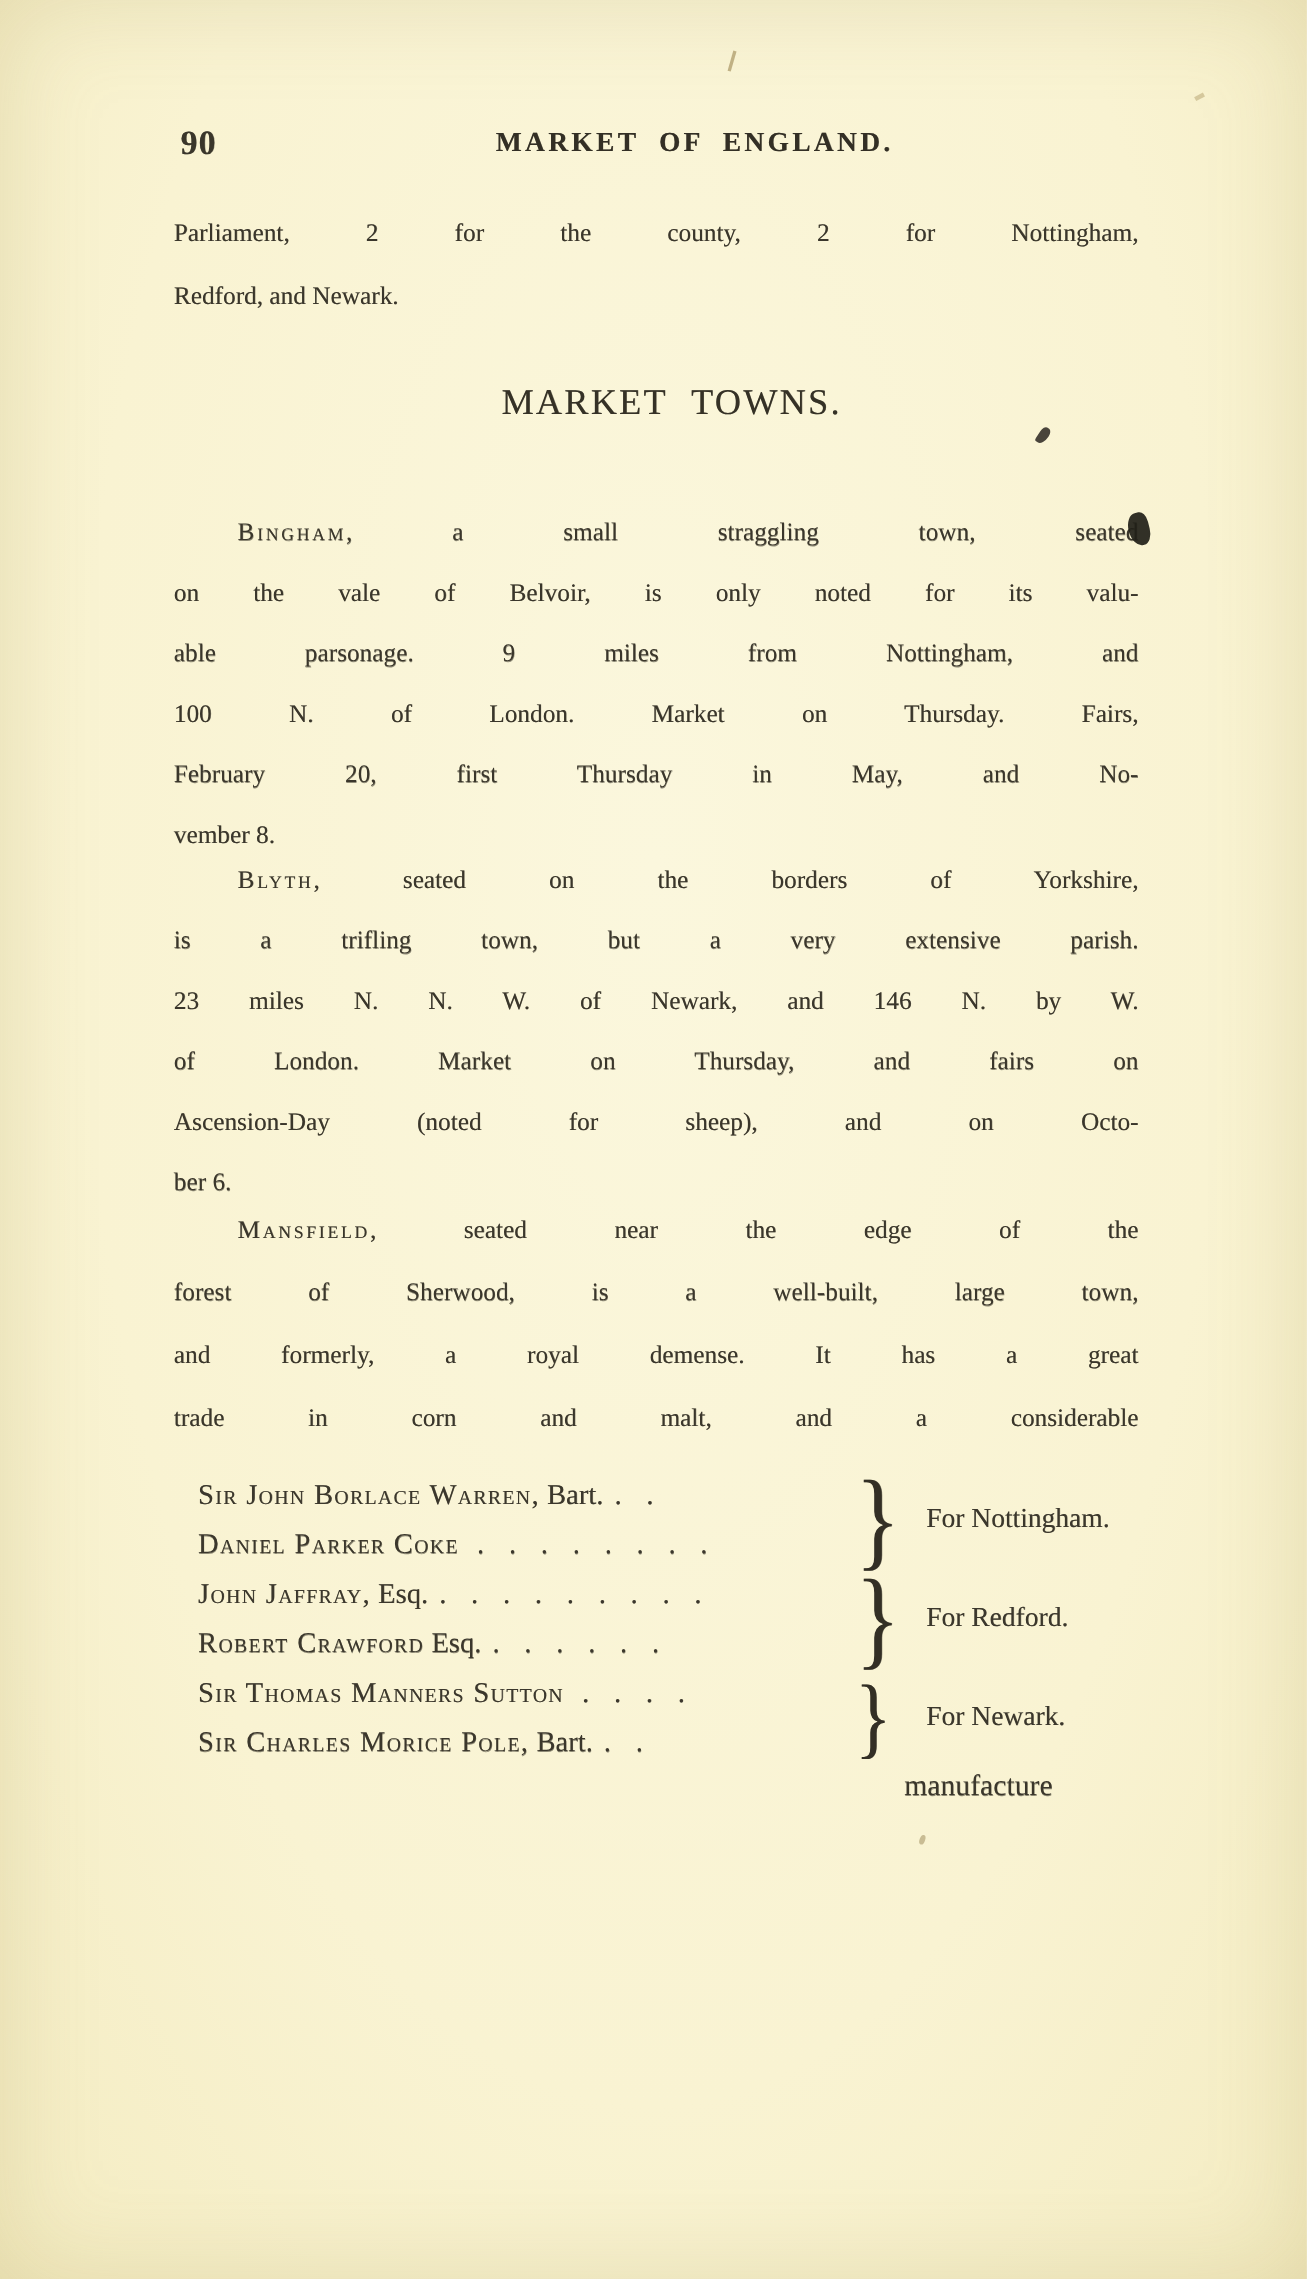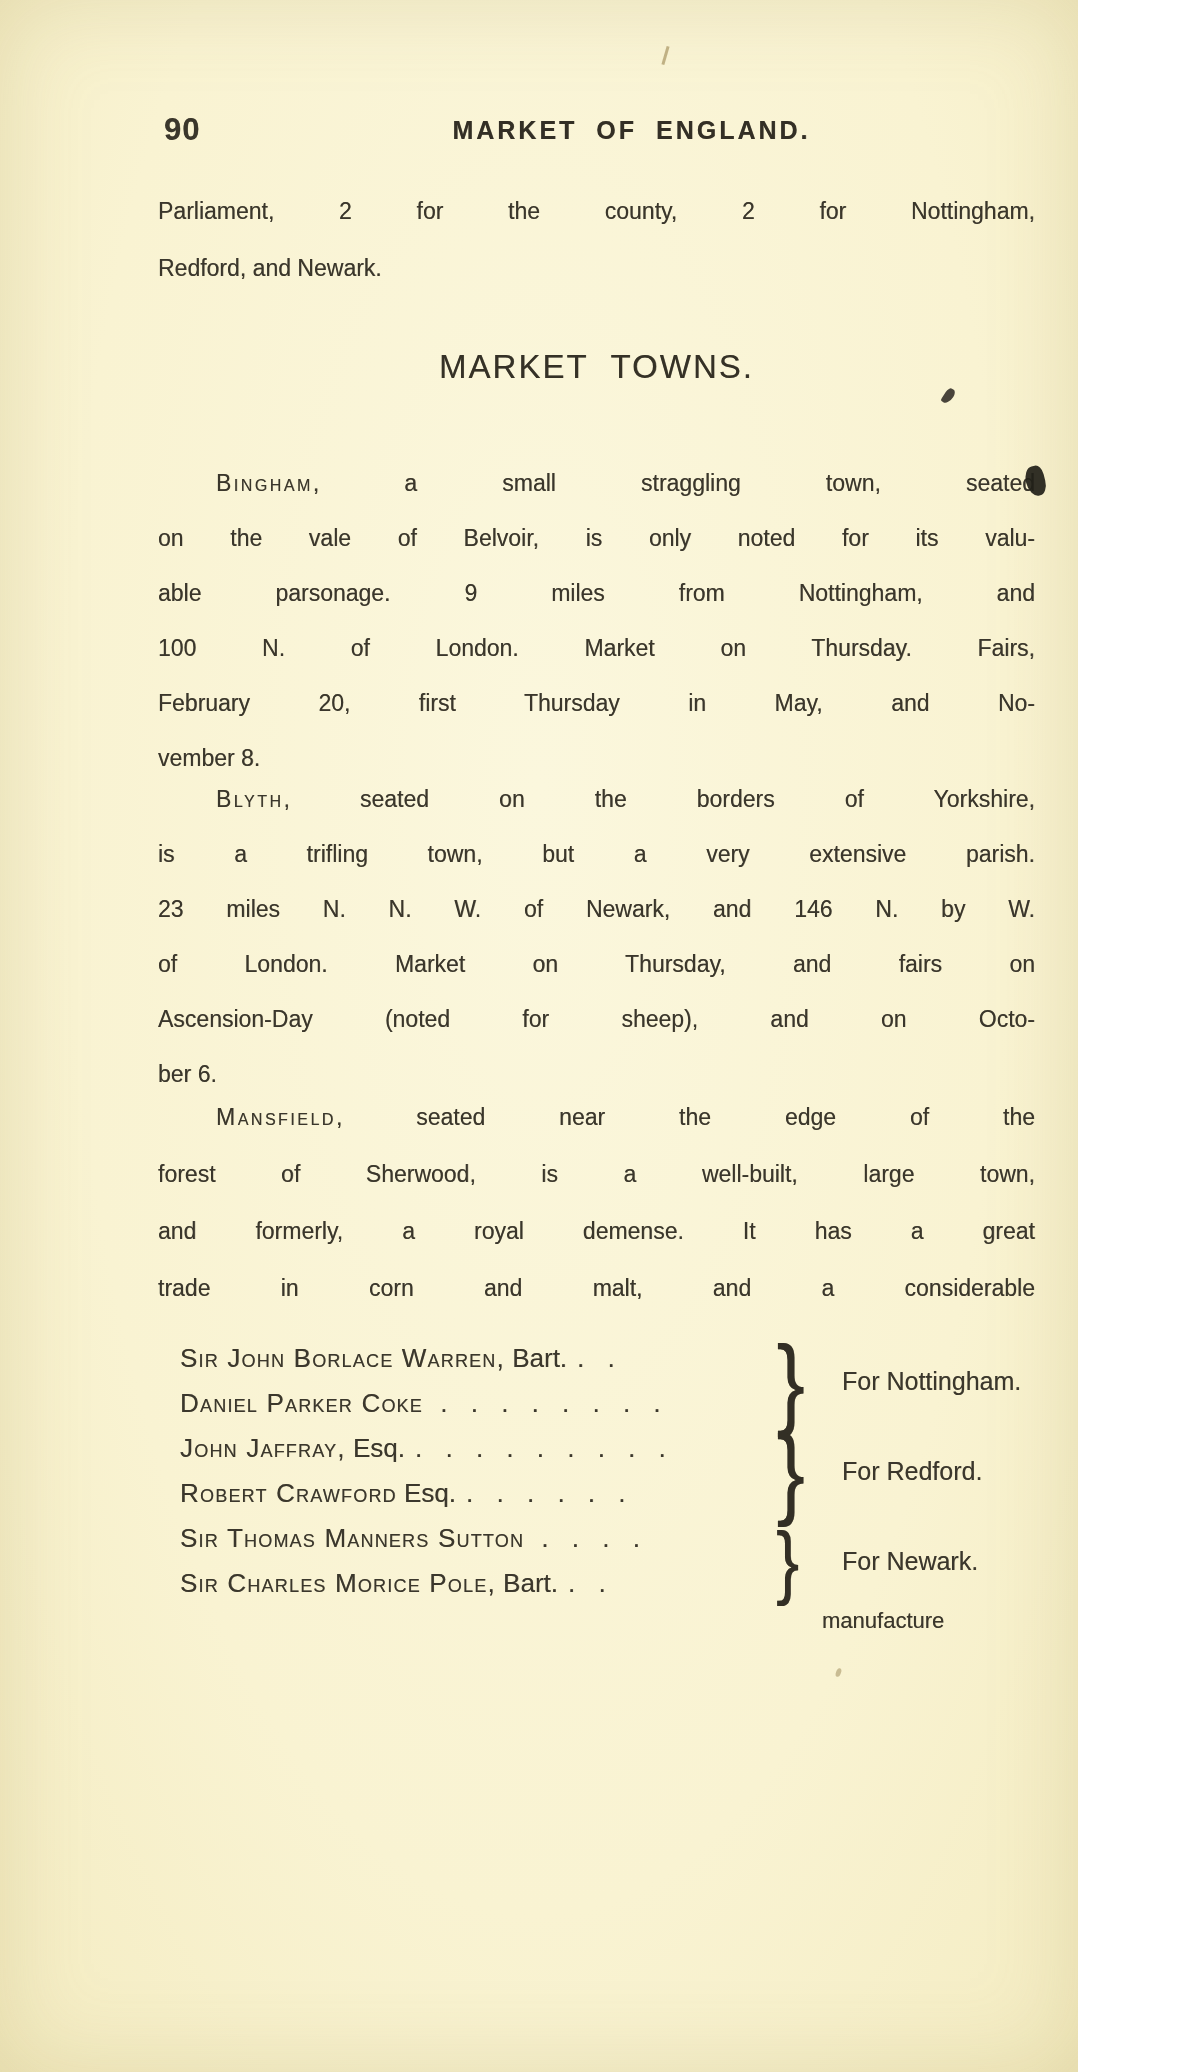--- a/index.html
+++ b/index.html
@@ -1,55 +1,55 @@
 <!DOCTYPE html>
 <html><head>
 <meta charset="utf-8">
 <style>
   html,body{margin:0;padding:0;}
   .page{
     position:relative;
-    width:1078px;height:2072px;
+    width:1188px;height:2072px;
     background:radial-gradient(ellipse at 50% 38%, #fbf7dd 0%, #f9f3d2 62%, #f4ecc2 100%);
     box-shadow:inset 0 0 90px rgba(166,146,78,.22);
-    font-family:Liberation Sans, sans-serif;
+    font-family:Liberation Serif, serif;
     color:#3a362b;
     overflow:hidden;
   }
   .page *{text-shadow:0.3px 0.4px 0.5px rgba(56,52,40,.55);}
 
   
   .header{position:absolute;top:112px;left:158px;width:877px;height:40px;}
   .pagenum{position:absolute;left:6px;top:0;font-size:31px;font-weight:bold;letter-spacing:1px;}
   .runtitle{position:absolute;left:0;right:0;top:4px;text-align:center;padding-left:70px;
             font-size:25px;font-weight:bold;letter-spacing:3px;word-spacing:9px;color:#332f25;}
 
   
   .textblock{position:absolute;left:158px;width:877px;font-size:23px;}
   .line{height:55px;line-height:55px;white-space:nowrap;}
   .lh57 .line{height:57px;line-height:57px;}
   .j{white-space:normal;text-align:justify;text-align-last:justify;}
   .indent{display:inline-block;width:58px;}
   .lead{font-variant:small-caps;letter-spacing:2.5px;}
 
-  .heading{position:absolute;top:348px;left:158px;width:877px;text-align:center;
+  .heading{position:absolute;top:348px;left:172px;width:877px;text-align:center;
            font-size:33px;letter-spacing:2px;word-spacing:12px;color:#353126;}
 
   
   .footnote{position:absolute;left:168px;top:1336px;width:960px;font-size:26px;color:#3b372c;}
   .fgroup{position:relative;height:90px;}
   .frow{height:45px;line-height:45px;white-space:nowrap;margin-left:12px;}
   .sc{font-variant:small-caps;letter-spacing:1.2px;}
   .dots{letter-spacing:8px;margin-left:10px;}
   .fbrace{position:absolute;left:606px;top:50%;transform:translateY(-50%) scaleX(.85);
           font-size:100px;font-weight:400;color:#332f25;}
   .g3 .fbrace{font-size:82px;}
   .flabel{position:absolute;left:674px;top:50%;transform:translateY(-50%);font-size:25px;}
 
-  .catchword{position:absolute;top:1608px;left:822px;font-size:22px;}
+  .catchword{position:absolute;top:1608px;left:822px;font-size:27px;}
 
   
   .blot{position:absolute;left:1026px;top:466px;width:19px;height:30px;background:#211f18;
         border-radius:55% 40% 50% 60%;transform:rotate(-14deg);opacity:.92;}
   .mark-comma{position:absolute;left:944px;top:388px;width:9px;height:16px;background:#35312a;
         border-radius:50% 50% 80% 20%;transform:rotate(33deg);opacity:.9;}
   .speck-1{position:absolute;left:664px;top:46px;width:3px;height:19px;background:#9b8550;
         transform:rotate(16deg);opacity:.6;text-shadow:none;}
   .speck-2{position:absolute;left:1086px;top:86px;width:9px;height:4px;background:#b3a06b;
         transform:rotate(-28deg);opacity:.5;text-shadow:none;}

